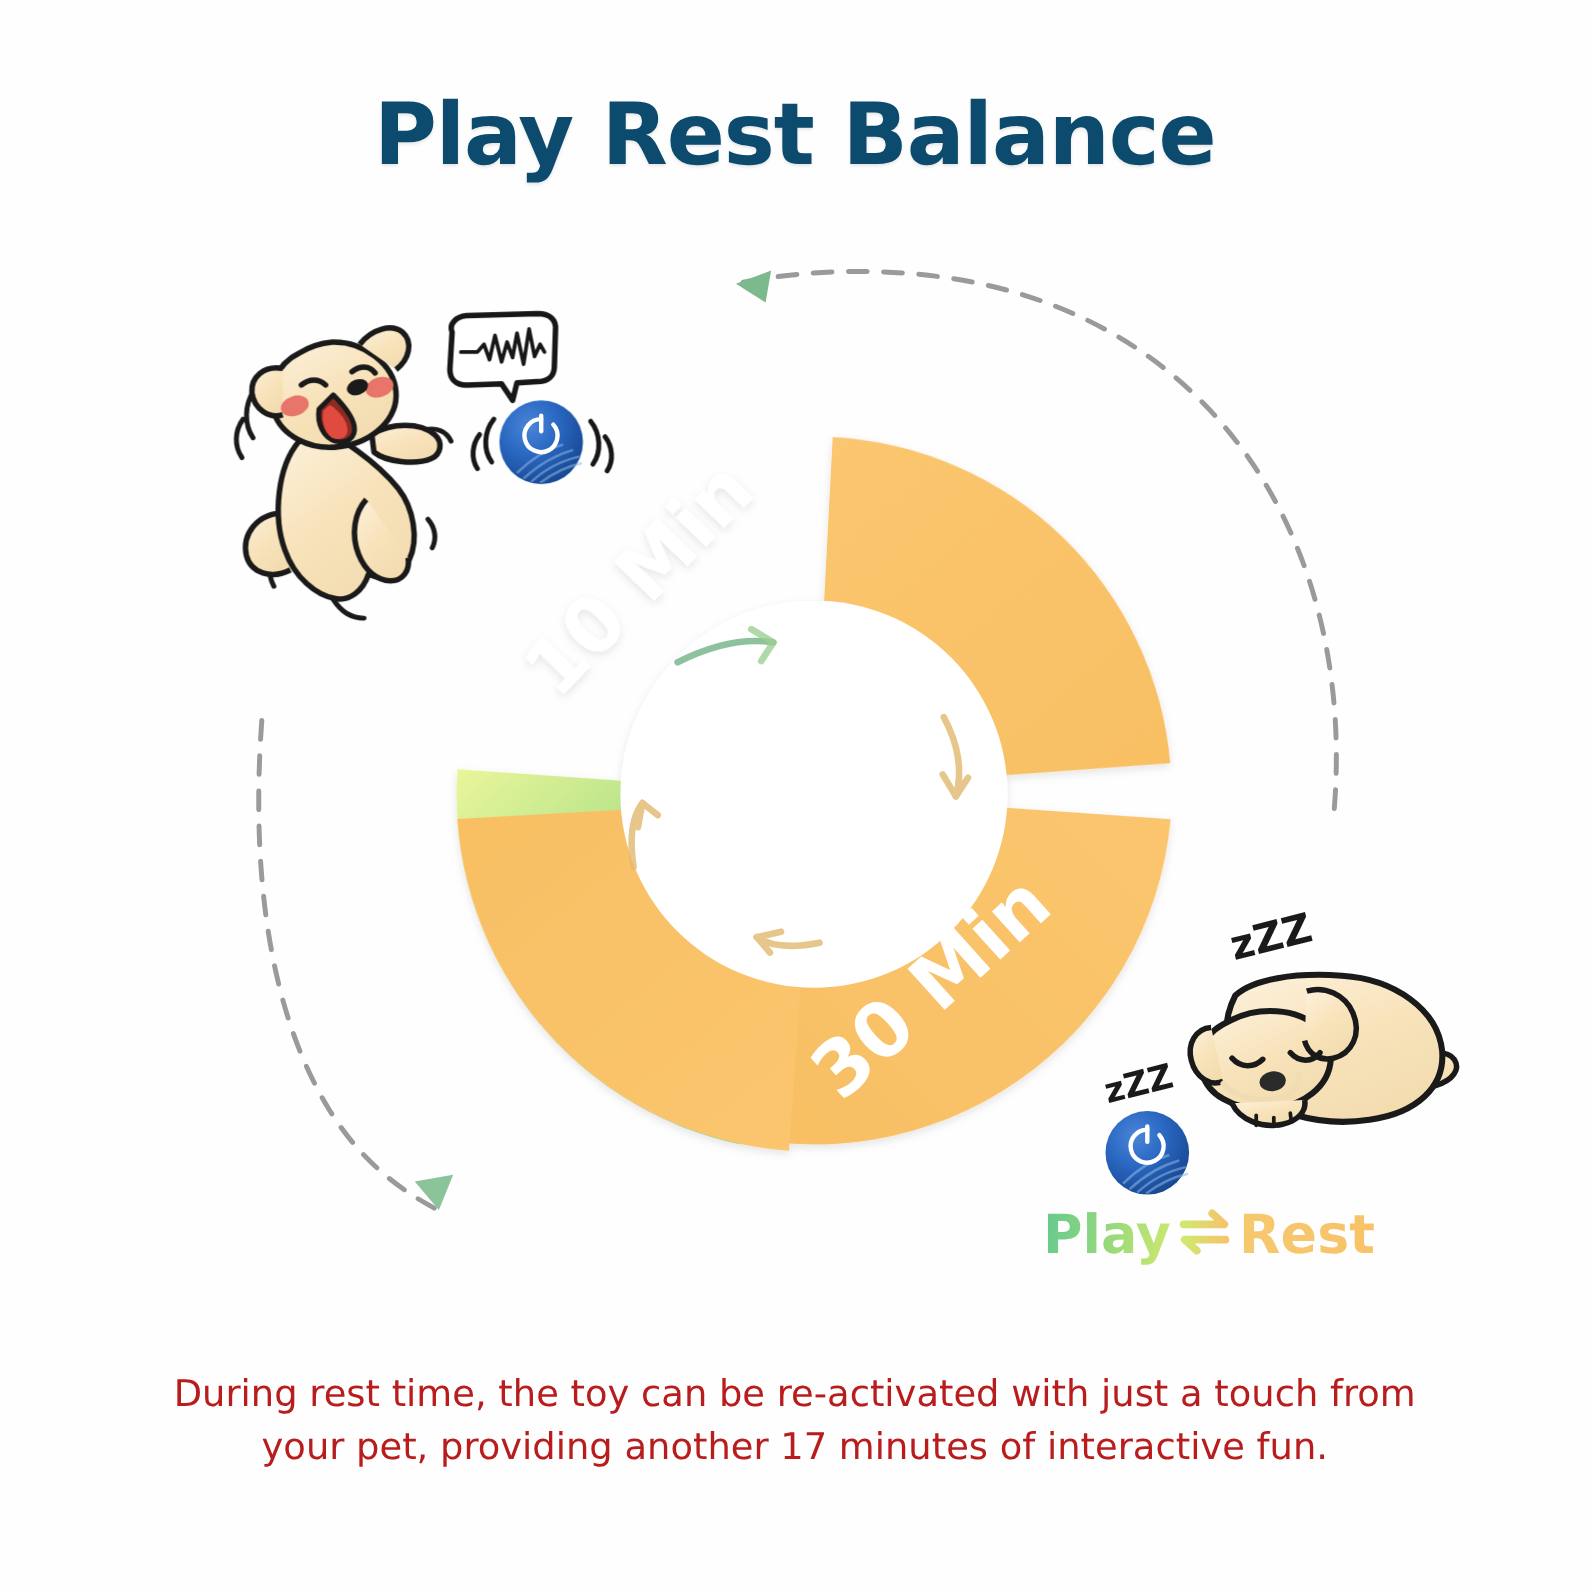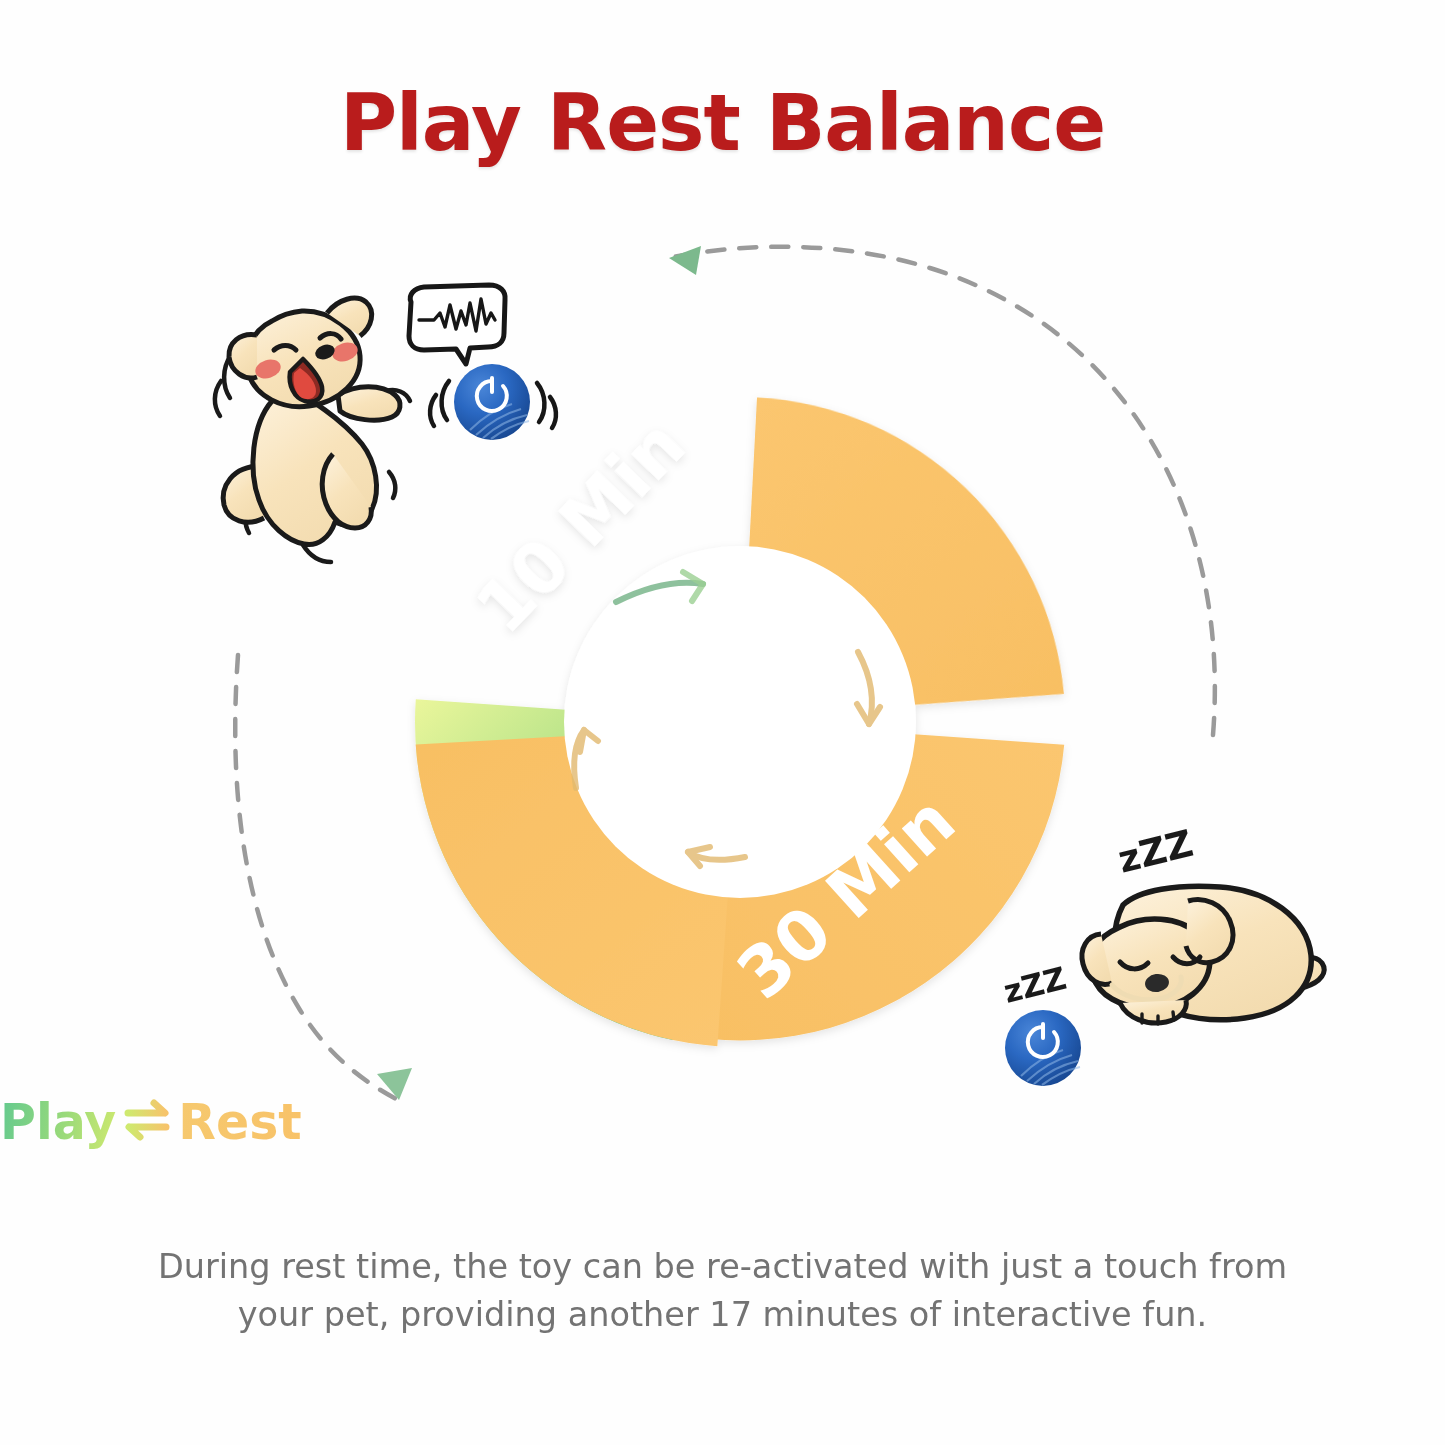--- a/index.html
+++ b/index.html
@@ -24,46 +24,47 @@
   
   .title {
     position: absolute;
     left: 0;
     top: 78px;
     width: 1445px;
     text-align: center;
     font-size: 78px;
     font-weight: 800;
     letter-spacing: -1px;
-    color: #b91c1c;
+    color: #0c4a6e;
     font-family: "DejaVu Sans", "Liberation Sans", sans-serif;
     text-shadow: 0 2px 3px rgba(0,0,0,0.10);
     white-space: nowrap;
   }
 
   
   #scene {
     position: absolute;
     left: 0;
     top: 0;
     width: 1445px;
     height: 1445px;
   }
 
   
   .playrest {
     position: absolute;
     left: 0;
     top: 1094px;
     width: 1223px;
-    text-align: left;
+    text-align: right;
     font-size: 49px;
     font-weight: 800;
     white-space: nowrap;
     font-family: "DejaVu Sans", "Liberation Sans", sans-serif;
+    padding-left: 27px;
   }
   .pr-play {
     background: linear-gradient(100deg, #62c98f 0%, #9ada7a 55%, #cfe96f 100%);
     -webkit-background-clip: text;
     background-clip: text;
     color: transparent;
   }
   .pr-rest {
     background: linear-gradient(100deg, #f6c96f 0%, #f8c268 100%);
     -webkit-background-clip: text;
@@ -78,21 +79,21 @@
 
   
   .caption {
     position: absolute;
     left: 110px;
     top: 1243px;
     width: 1225px;
     text-align: center;
     font-size: 33.5px;
     line-height: 1.42;
-    color: #737373;
+    color: #b91c1c;
     font-family: "DejaVu Sans", "Liberation Sans", sans-serif;
   }
 
   
   .arc-label {
     font-family: "DejaVu Sans", "Liberation Sans", sans-serif;
     font-weight: 800;
     fill: #ffffff;
   }
 </style>

